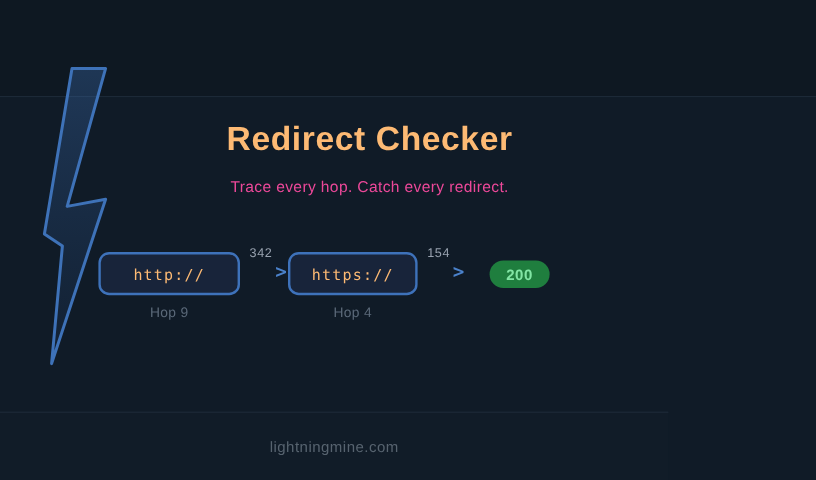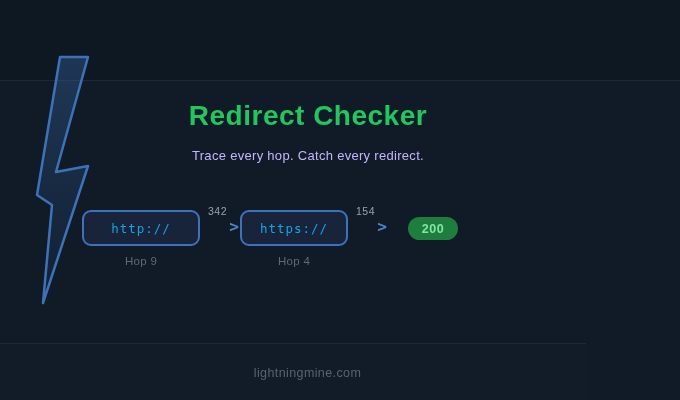--- a/index.html
+++ b/index.html
@@ -9,40 +9,40 @@
     font-family:"Liberation Sans", sans-serif;
     -webkit-font-smoothing:antialiased;
   }
   .header-band{
     position:absolute;top:0;left:0;width:680px;height:80px;
     background:#0e1822;border-bottom:1px solid #1c2937;
   }
   .bolt-svg{position:absolute;top:0;left:0;pointer-events:none;}
   .title{
     position:absolute;top:100px;left:0;width:616px;
-    text-align:center;color:#22c55e;font-size:28px;font-weight:600;
+    text-align:center;color:#fdba74;font-size:28px;font-weight:600;
     letter-spacing:.5px;
   }
   .subtitle{
     position:absolute;top:148px;left:0;width:616px;
-    text-align:center;color:#c4b5fd;font-size:13px;letter-spacing:.3px;
+    text-align:center;color:#ec4899;font-size:13px;letter-spacing:.3px;
   }
   .flow-row{
     position:absolute;top:210px;left:82px;
     display:flex;align-items:flex-start;
   }
   .hop{display:flex;flex-direction:column;align-items:center;}
   .hop-box{
     box-sizing:border-box;height:36px;display:flex;align-items:center;justify-content:center;
     border-radius:9px;border:2px solid #3e72ba;background:#18243a;
   }
   .hop-box.final{border-color:#2ed063;background:#1b2533;}
   .hop-url{
     font-family:"DejaVu Sans Mono", monospace;
-    font-size:12.5px;color:#0ea5e9;letter-spacing:1px;
+    font-size:12.5px;color:#fdba74;letter-spacing:1px;
   }
   .hop-box.final .hop-url{color:#bcc9c7;}
   .hop-label{margin-top:9px;font-size:11.5px;color:#5b6979;letter-spacing:.3px;}
   .connector{position:relative;width:40px;height:36px;flex:none;}
   .conn-code{
     position:absolute;top:-5px;left:8px;
     font-size:10.5px;color:#98a2af;letter-spacing:.5px;
   }
   .conn-chevron{
     position:absolute;top:8px;right:1px;
@@ -51,21 +51,21 @@
   }
   .status-badge{
     box-sizing:border-box;margin-left:20px;margin-top:7px;
     min-width:50px;height:23px;padding:0 12px;border-radius:12px;
     background:#1f7e3e;display:flex;align-items:center;justify-content:center;
     color:#82e5a4;font-size:12.5px;font-weight:700;letter-spacing:.5px;
   }
   .footer-band{
     position:absolute;left:0;top:343px;width:557px;height:57px;
     background:#111c28;border-top:1px solid #1d2a38;
-    display:flex;align-items:center;justify-content:center;padding-left:29px;
+    display:flex;align-items:center;justify-content:center;
   }
   .footer-domain{color:#57636f;font-size:12.5px;letter-spacing:.4px;}
   .w118{width:118px;} .w120{width:108px;}
 </style>
 </head>
 <body>
 
 <div class="stage">
 
   <div class="header-band"></div>

